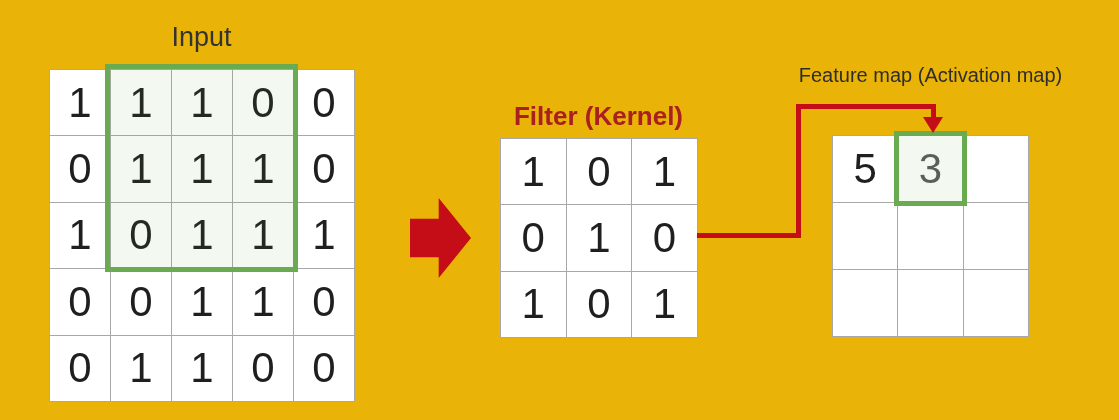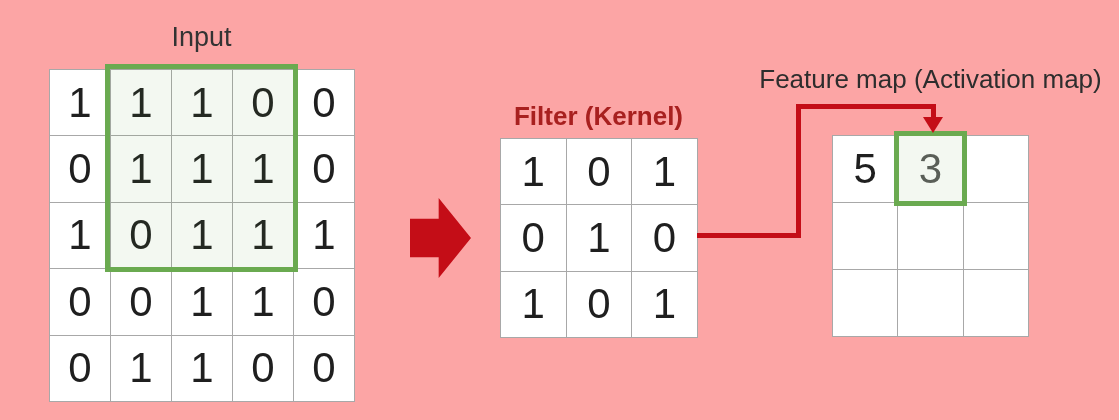--- a/index.html
+++ b/index.html
@@ -1,23 +1,23 @@
 <!DOCTYPE html>
 <html style="--red: #c40d17; --red-title: #a8201f; --green: #6aaa50; --green-fill: rgba(106,170,80,0.08); --grid-line: #a8a8a8;"><head>
 <meta charset="utf-8">
 <style>
   html,body{margin:0;padding:0;background:#ffffff;}
   .canvas{
-    position:relative;width:1119px;height:420px;background:#fca5a5;
+    position:relative;width:1119px;height:420px;background:#eab308;
     font-family:"Liberation Sans","DejaVu Sans",sans-serif;overflow:hidden;
   }
   .section-title{position:absolute;text-align:center;color:#333;}
   .input-title{left:49px;top:22px;width:305px;font-size:27px;}
   .filter-title{left:470px;top:101px;width:257px;font-size:26px;font-weight:600;color:var(--red-title);}
-  .feature-title{left:742px;top:64px;width:377px;font-size:26px;color:#2d2d2d;}
+  .feature-title{left:742px;top:64px;width:377px;font-size:20px;color:#2d2d2d;}
 
   .grid{position:absolute;display:grid;border-top:1px solid var(--grid-line);border-left:1px solid var(--grid-line);background:#fff;}
   .grid .cell{
     border-right:1px solid var(--grid-line);border-bottom:1px solid var(--grid-line);
     display:flex;align-items:center;justify-content:center;
     font-size:42px;color:#1f1f1f;line-height:1;
   }
   #input-grid{left:49px;top:69px;grid-template-columns:repeat(5,61px);grid-template-rows:repeat(5,66.4px);}
   #filter-grid{left:500px;top:138px;grid-template-columns:repeat(3,65.6px);grid-template-rows:repeat(3,66.3px);}
   #feature-grid{left:832px;top:135px;grid-template-columns:repeat(3,65.3px);grid-template-rows:repeat(3,67px);}

